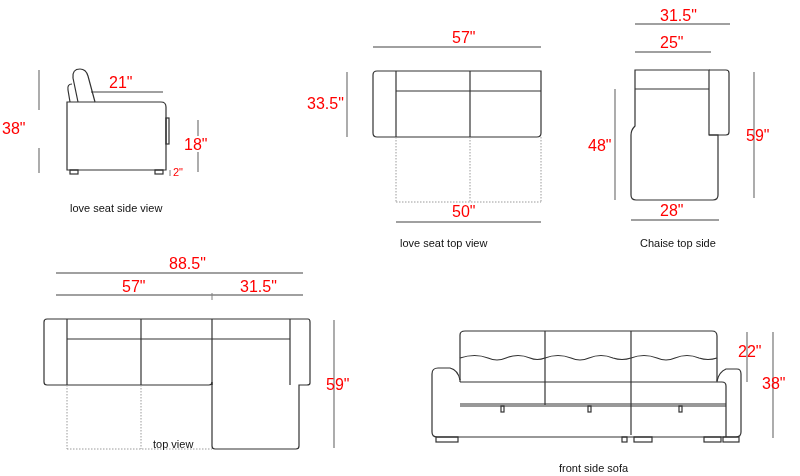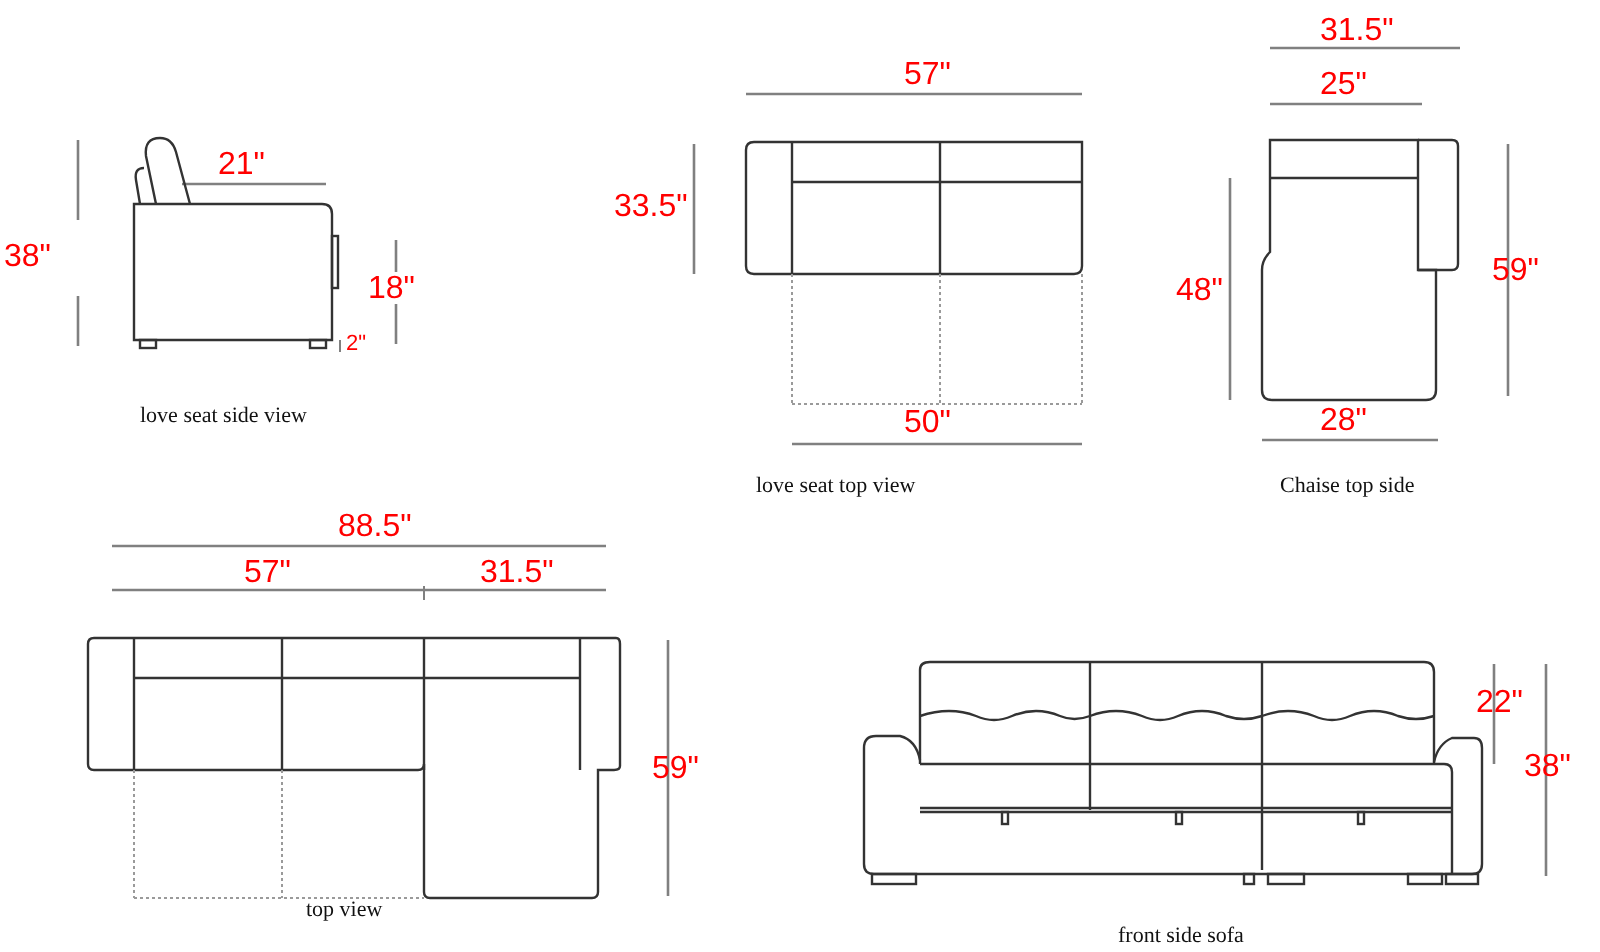--- a/index.html
+++ b/index.html
@@ -1,19 +1,19 @@
 <!DOCTYPE html>
 <html><head>
 <meta charset="utf-8">
 <style>
   html, body { margin:0; padding:0; background:#ffffff; }
   body { width:800px; height:476px; position:relative; overflow:hidden; font-family:"Liberation Sans", sans-serif; }
   svg.canvas { position:absolute; left:0; top:0; }
   .dim { position:absolute; color:#ff0000; font-size:16px; line-height:16px; white-space:nowrap; font-family:"Liberation Sans", sans-serif; }
-  .cap { position:absolute; color:#111111; font-size:11px; line-height:12px; white-space:nowrap; font-family:Liberation Serif, serif; }
+  .cap { position:absolute; color:#111111; font-size:11px; line-height:12px; white-space:nowrap; font-family:Liberation Sans, sans-serif; }
   .sm { font-size:11px; line-height:11px; }
 </style>
 </head>
 <body>
 
 <svg class="canvas" width="800" height="476" viewBox="0 0 800 476" xmlns="http://www.w3.org/2000/svg">
 
   <g fill="none" stroke="#333" stroke-width="1.2">
 
     <line x1="39" y1="70" x2="39" y2="110" stroke="#808080" stroke-width="1.3"></line>
@@ -118,30 +118,30 @@
 
 <div class="dim" style="left:2px;top:121px;">38"</div>
 <div class="dim" style="left:109px;top:75px;">21"</div>
 <div class="dim" style="left:184px;top:137px;">18"</div>
 <div class="dim sm" style="left:173px;top:167px;">2"</div>
 <div class="cap" style="left:70px;top:202px;">love seat side view</div>
 
 <div class="dim" style="left:452px;top:30px;">57"</div>
 <div class="dim" style="left:307px;top:96px;">33.5"</div>
 <div class="dim" style="left:452px;top:204px;">50"</div>
-<div class="cap" style="left:378px;top:237px;text-align:right;">love seat top view</div>
+<div class="cap" style="left:400px;top:237px;text-align:right;">love seat top view</div>
 
 <div class="dim" style="left:660px;top:8px;">31.5"</div>
 <div class="dim" style="left:660px;top:35px;">25"</div>
 <div class="dim" style="left:588px;top:138px;">48"</div>
 <div class="dim" style="left:746px;top:128px;">59"</div>
 <div class="dim" style="left:660px;top:203px;">28"</div>
 <div class="cap" style="left:640px;top:237px;">Chaise top side</div>
 
 <div class="dim" style="left:169px;top:256px;">88.5"</div>
 <div class="dim" style="left:122px;top:279px;">57"</div>
 <div class="dim" style="left:240px;top:279px;">31.5"</div>
 <div class="dim" style="left:326px;top:377px;">59"</div>
-<div class="cap" style="left:138px;top:449px;padding-left:15px;">top view</div>
+<div class="cap" style="left:138px;top:438px;padding-left:15px;">top view</div>
 
 <div class="dim" style="left:738px;top:344px;">22"</div>
 <div class="dim" style="left:762px;top:376px;">38"</div>
 <div class="cap" style="left:559px;top:462px;">front side sofa</div>
 
 </body></html>

